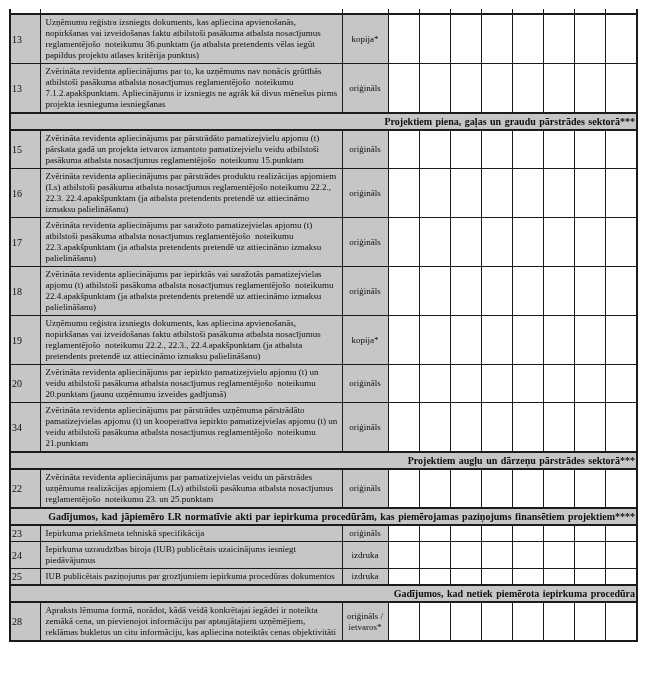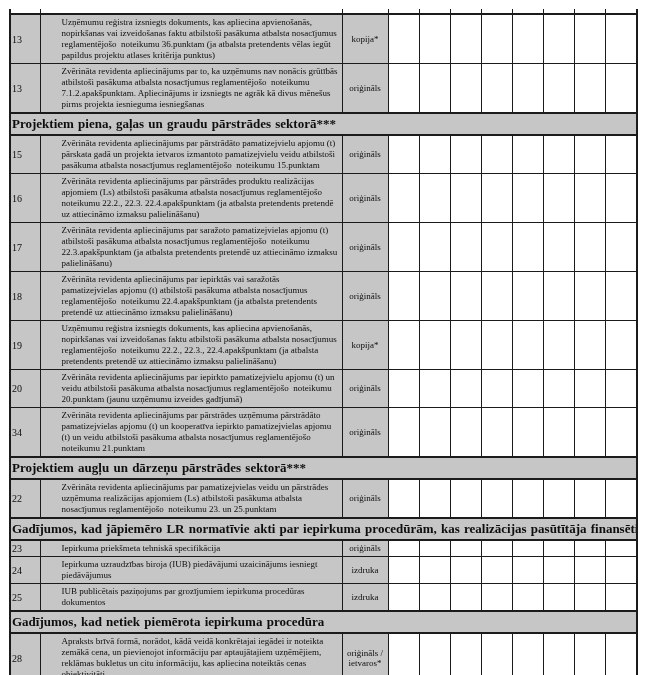--- a/index.html
+++ b/index.html
@@ -38,39 +38,39 @@
   }
   td.num {
     text-align: left;
     font-size: 10px;
     background: #c6c6c6;
     padding: 1px;
   }
   td.desc {
     font-size: 9px;
     line-height: 11px;
-    padding: 2px 4px 2px 21px;
+    padding: 2px 4px 2px 5px;
     background: #c6c6c6;
     text-align: left;
   }
   td.type {
     text-align: center;
     font-size: 9px;
     line-height: 10.5px;
     padding: 1px 2px;
     background: #c6c6c6;
   }
   td.blank {
     background: #ffffff;
   }
   td.section-cell {
     background: #c6c6c6;
     font-weight: bold;
-    font-size: 13px;
-    text-align: left;
+    font-size: 10px;
+    text-align: right;
     padding: 2px 1px;
     white-space: nowrap;
     border-top-width: 2px;
     border-bottom-width: 2px;
     word-spacing: 1px;
   }
 </style>
 </head>
 <body>
 
@@ -233,38 +233,38 @@
           <td class="blank"></td>
           <td class="blank"></td>
           <td class="blank"></td>
           <td class="blank"></td>
           <td class="blank"></td>
           <td class="blank"></td>
           <td class="blank"></td>
           <td class="blank"></td>
         </tr>
         <tr class="section-row">
-          <td colspan="11" class="section-cell">Gadījumos, kad jāpiemēro LR normatīvie akti par iepirkuma procedūrām, kas realizācijas pasūtītāja finansētiem projektiem****</td>
+          <td colspan="11" class="section-cell">Gadījumos, kad jāpiemēro LR normatīvie akti par iepirkuma procedūrām, kas piemērojamas paziņojums finansētiem projektiem****</td>
         </tr>
         <tr class="item-row">
           <td class="num">23</td>
           <td class="desc">Iepirkuma priekšmeta tehniskā specifikācija</td>
           <td class="type">oriģināls</td>
           <td class="blank"></td>
           <td class="blank"></td>
           <td class="blank"></td>
           <td class="blank"></td>
           <td class="blank"></td>
           <td class="blank"></td>
           <td class="blank"></td>
           <td class="blank"></td>
         </tr>
         <tr class="item-row">
           <td class="num">24</td>
-          <td class="desc">Iepirkuma uzraudzības biroja (IUB) piedāvājumi uzaicinājums iesniegt piedāvājumus</td>
+          <td class="desc">Iepirkuma uzraudzības biroja (IUB) publicētais uzaicinājums iesniegt piedāvājumus</td>
           <td class="type">izdruka</td>
           <td class="blank"></td>
           <td class="blank"></td>
           <td class="blank"></td>
           <td class="blank"></td>
           <td class="blank"></td>
           <td class="blank"></td>
           <td class="blank"></td>
           <td class="blank"></td>
         </tr>
@@ -279,21 +279,21 @@
           <td class="blank"></td>
           <td class="blank"></td>
           <td class="blank"></td>
           <td class="blank"></td>
         </tr>
         <tr class="section-row">
           <td colspan="11" class="section-cell">Gadījumos, kad netiek piemērota iepirkuma procedūra</td>
         </tr>
         <tr class="item-row">
           <td class="num">28</td>
-          <td class="desc">Apraksts brīvā formā, norādot, kādā veidā konkrētajai iegādei ir noteikta zemākā cena, un pievienojot informāciju par aptaujātajiem uzņēmējiem, reklāmas bukletus un citu informāciju, kas apliecina noteiktās cenas objektivitāti</td>
+          <td class="desc">Apraksts lēmuma formā, norādot, kādā veidā konkrētajai iegādei ir noteikta zemākā cena, un pievienojot informāciju par aptaujātajiem uzņēmējiem, reklāmas bukletus un citu informāciju, kas apliecina noteiktās cenas objektivitāti</td>
           <td class="type">oriģināls / ietvaros*</td>
           <td class="blank"></td>
           <td class="blank"></td>
           <td class="blank"></td>
           <td class="blank"></td>
           <td class="blank"></td>
           <td class="blank"></td>
           <td class="blank"></td>
           <td class="blank"></td>
         </tr>

